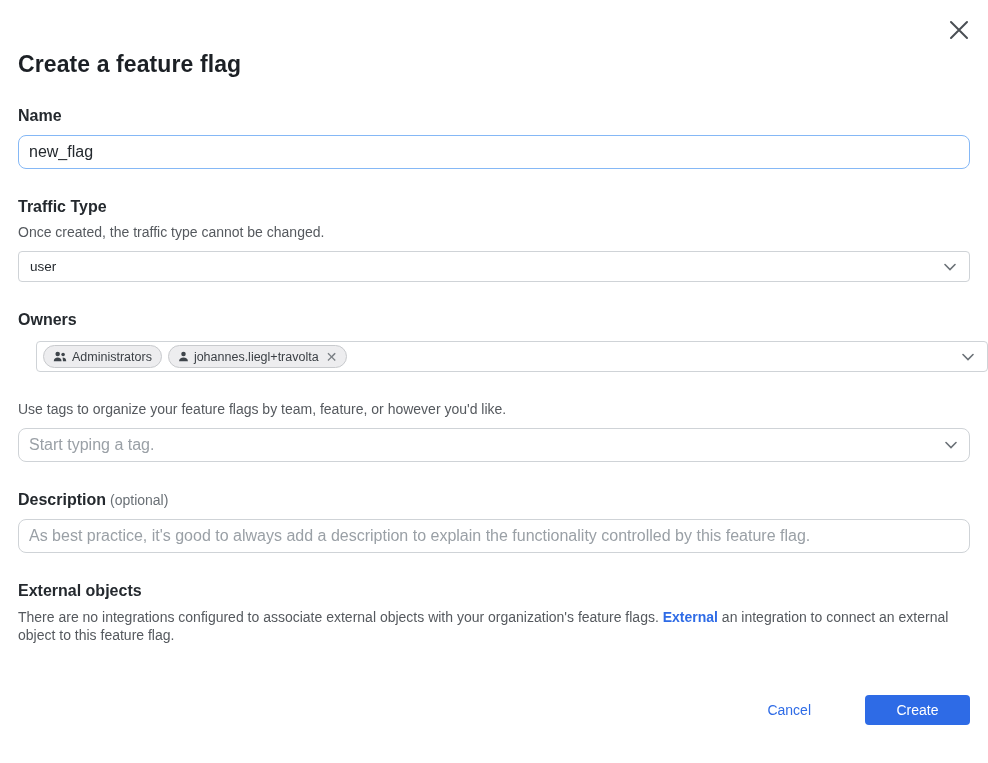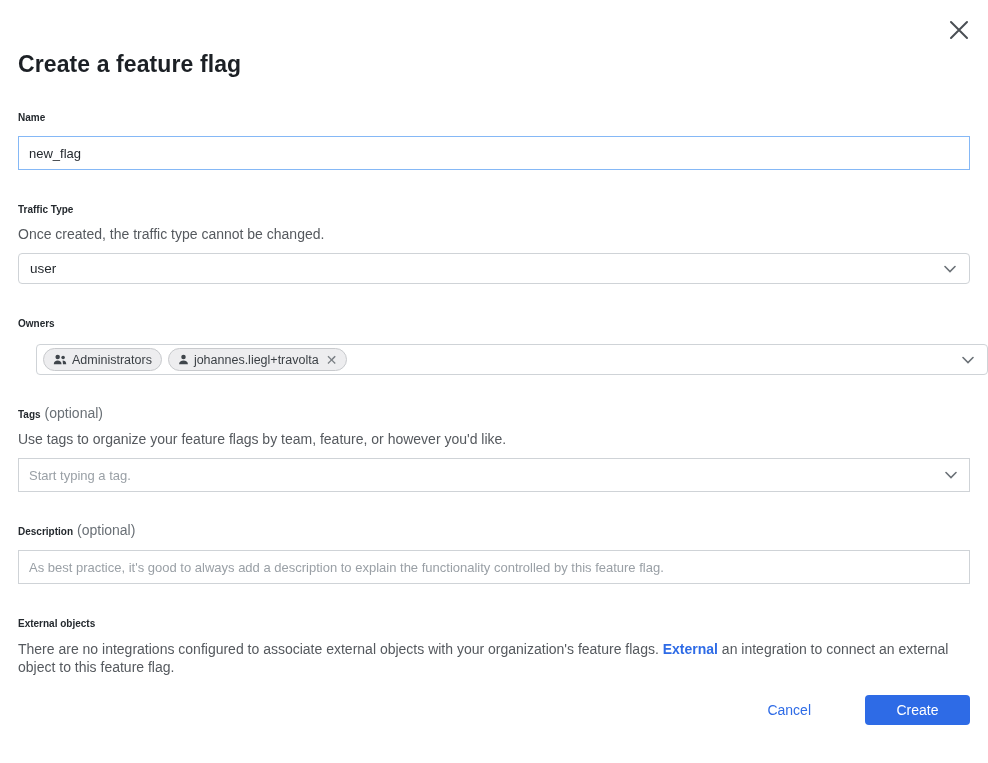--- a/index.html
+++ b/index.html
@@ -21,28 +21,28 @@
 
   .content { padding: 0 18px; }
 
   h1.title {
     margin: 50px 0 0;
     font-size: 23px; line-height: 28px; font-weight: 700;
     color: #1c2025; letter-spacing: 0.1px;
   }
 
   .group { margin-top: 29px; }
-  .label { font-size: 10px; font-weight: 700; color: #24292e; line-height: 17px; display: inline; }
+  .label { font-size: 16px; font-weight: 700; color: #24292e; line-height: 17px; display: inline; }
   .optional { font-size: 14px; font-weight: 400; color: #6a7076; margin-left: 4px; }
   .help { margin-top: 8px; font-size: 14px; color: #55595e; line-height: 17px; }
 
   .text-input {
     display: block; width: 100%; height: 31px; margin-top: 10px;
-    border: 1px solid #cfd3d7; border-radius: 0;
-    padding: 16px 10px; font-size: 13px; font-family: inherit; color: #24292e;
+    border: 1px solid #cfd3d7; border-radius: 8px;
+    padding: 16px 10px; font-size: 16px; font-family: inherit; color: #24292e;
     outline: none; background: #fff;
   }
   .text-input::placeholder { color: #9aa0a6; opacity: 1; }
   .text-input.focused { border-color: #85b8f6; }
 
   .select, .owners-box, .combo {
     position: relative; margin-top: 10px; width: 100%;
     border: 1px solid #cfd3d7; border-radius: 4px;
     background: #fff; cursor: pointer;
   }
@@ -134,23 +134,20 @@
           <span>johannes.liegl+travolta</span>
           <span class="chip-remove">✕</span>
         </span>
         <svg class="chevron" width="12" height="8" viewBox="0 0 12 8">
           <path d="M1 1.5 L6 6.5 L11 1.5" stroke="#6b7177" stroke-width="1.6" fill="none" stroke-linecap="round"></path>
         </svg>
       </div>
     </div>
 
     <div class="group">
-      <div>
-        <span class="label">Tags</span><span class="optional">(optional)</span>
-      </div>
       <div class="help">Use tags to organize your feature flags by team, feature, or however you'd like.</div>
       <div class="combo">
         <input class="text-input" type="text" placeholder="Start typing a tag." style="">
         <svg class="chevron" width="12" height="8" viewBox="0 0 12 8">
           <path d="M1 1.5 L6 6.5 L11 1.5" stroke="#6b7177" stroke-width="1.6" fill="none" stroke-linecap="round"></path>
         </svg>
       </div>
     </div>
 
     <div class="group">

